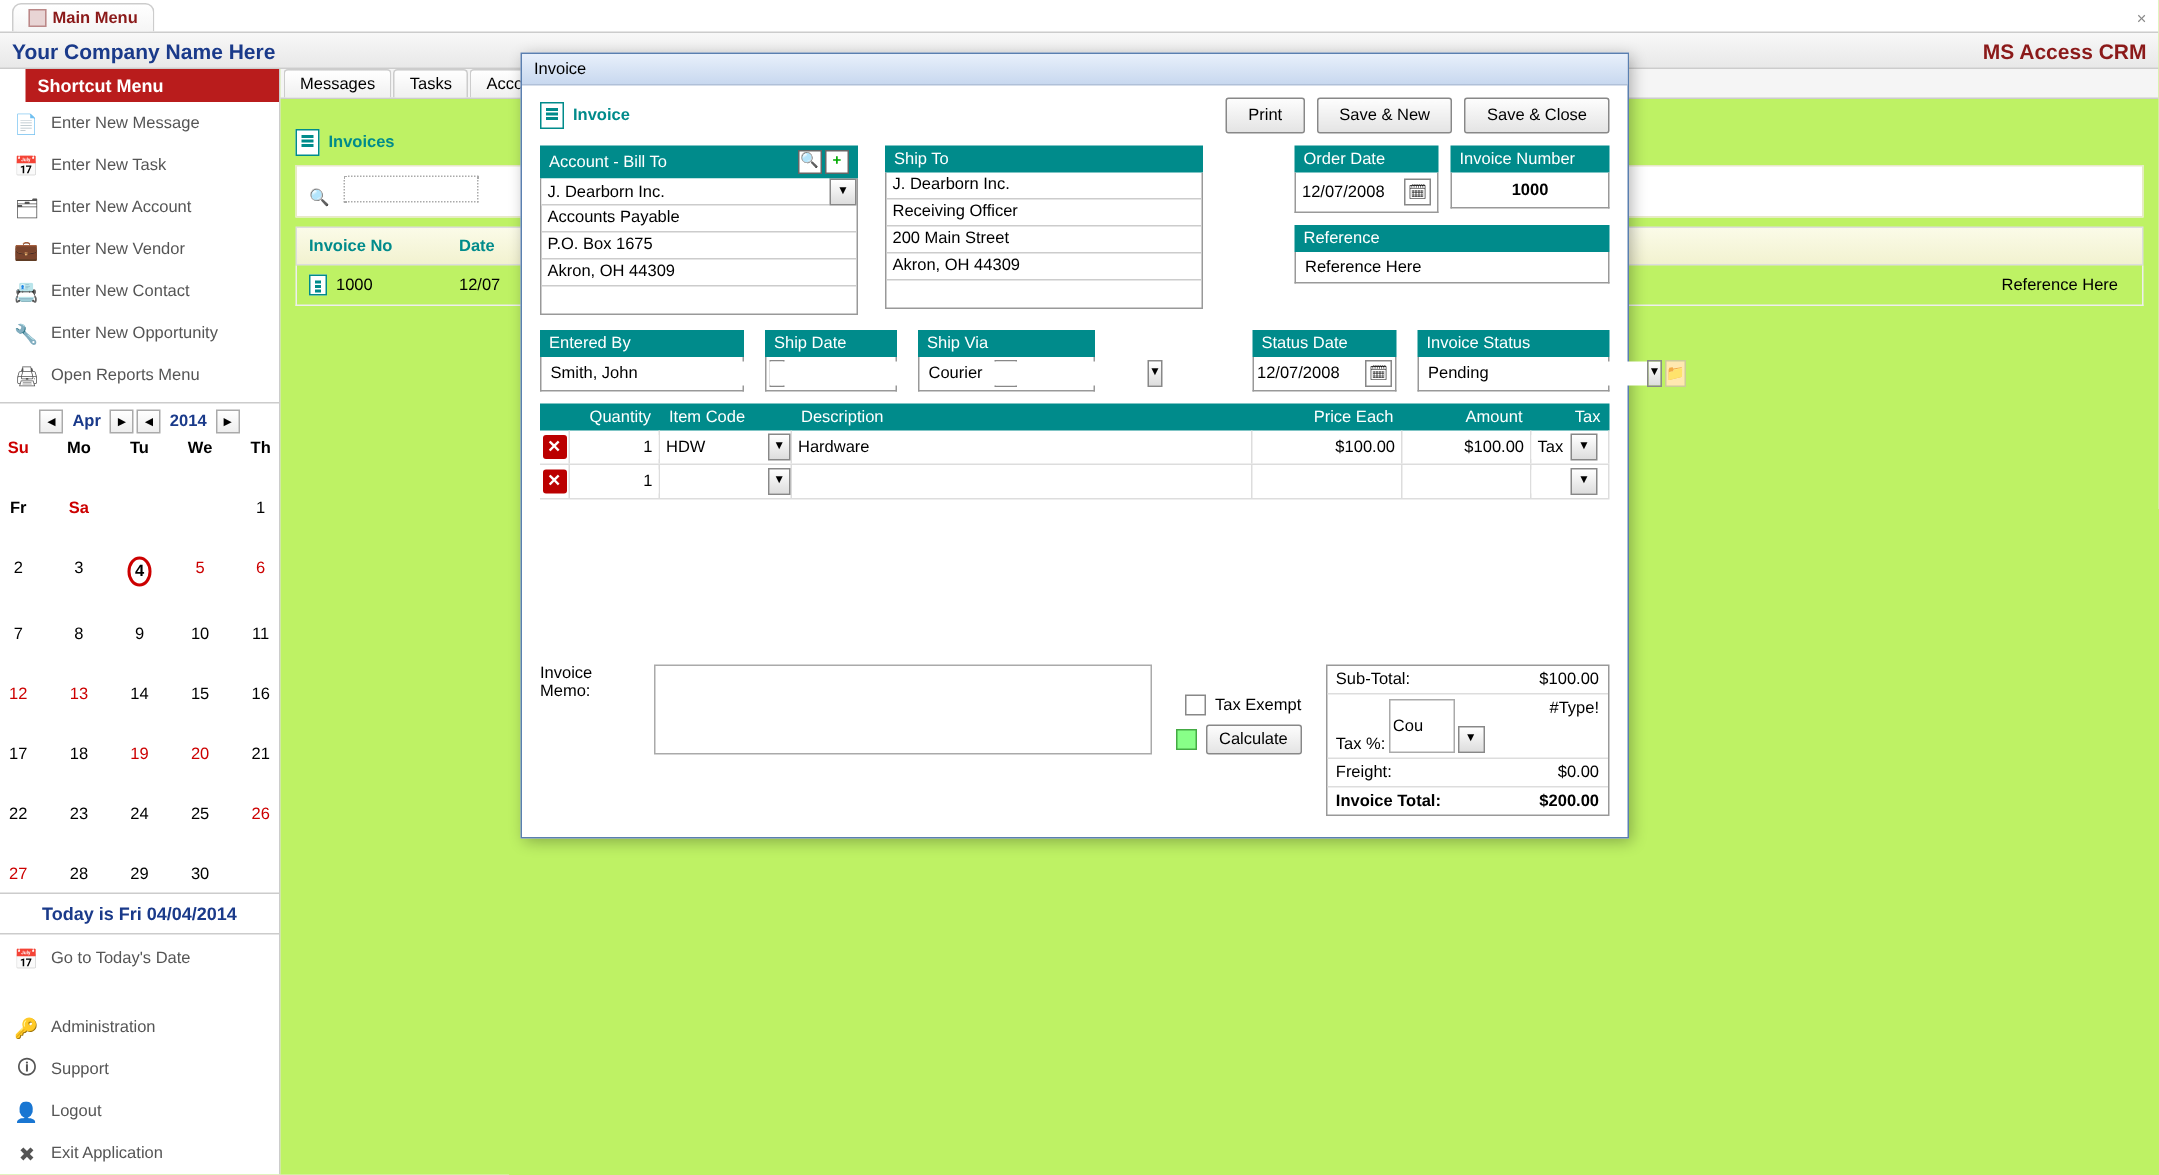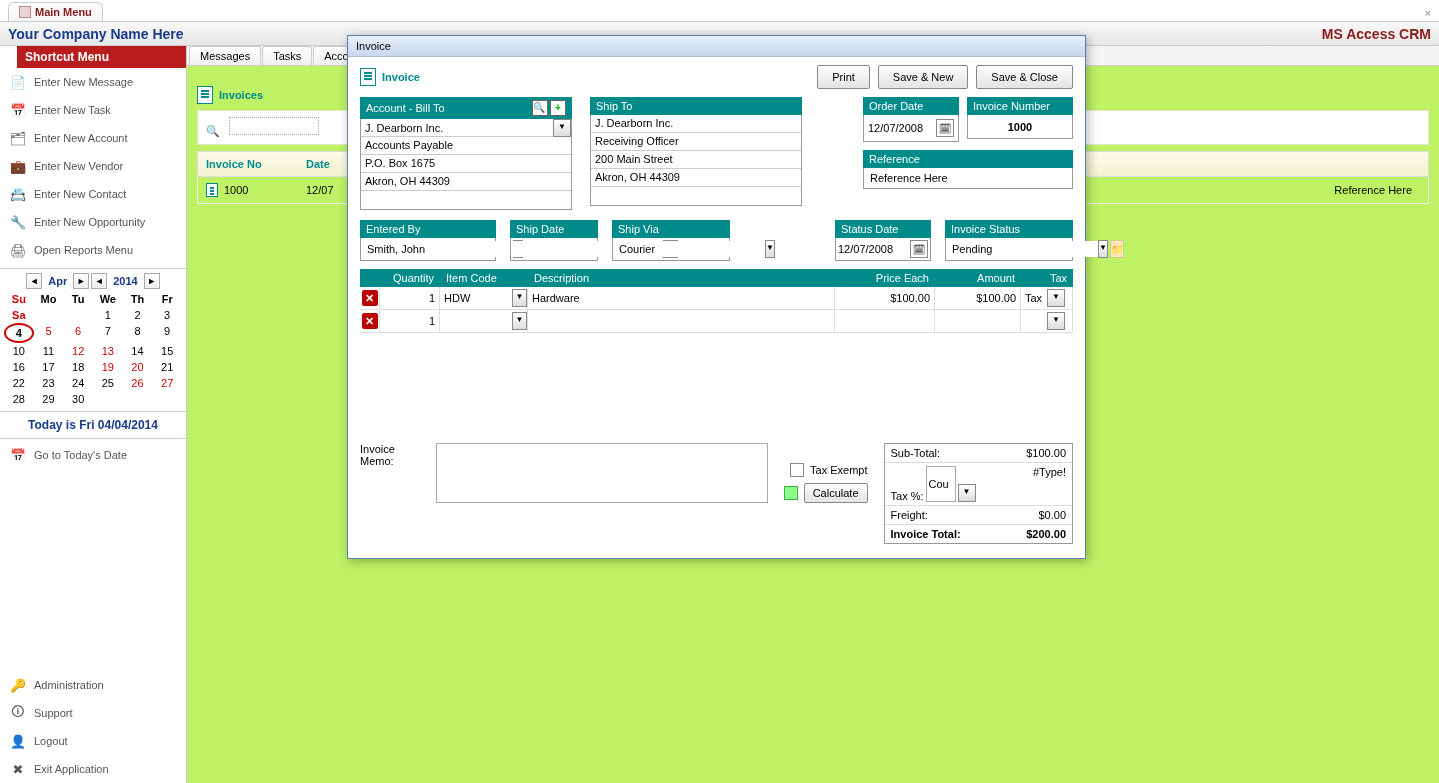--- a/index.html
+++ b/index.html
@@ -24,21 +24,21 @@
 .shortcut-header { background: #b91c1c; color: #fff; font-weight: bold; padding: 4px 8px; font-size: 12px; margin-left: 17px; }
 .shortcut-item { display: flex; align-items: center; gap: 8px; padding: 6px 10px; color: #555; cursor: pointer; }
 .sc-icon { width: 16px; height: 16px; display: inline-flex; align-items: center; justify-content: center; font-size: 13px; }
 
 
 .cal-wrap { border-top: 1px solid #ccc; border-bottom: 1px solid #ccc; margin-top: 4px; padding: 4px; }
 .cal-nav { display: flex; align-items: center; gap: 2px; justify-content: center; margin-bottom: 2px; }
 .cal-btn { border: 1px solid #aaa; background: linear-gradient(#fff,#eee); width: 16px; height: 16px; text-align: center; line-height: 14px; cursor: pointer; font-size: 9px; }
 .cal-month { color: #1a3a8a; font-weight: bold; padding: 0 4px; }
 .cal-year { color: #1a3a8a; font-weight: bold; padding: 0 4px; }
-.cal-grid { display: grid; grid-template-columns: repeat(6, 1fr); text-align: center; font-size: 10px; }
+.cal-grid { display: grid; grid-template-columns: repeat(5, 1fr); text-align: center; font-size: 10px; gap: 24px; }
 .cal-dow { font-weight: bold; padding: 2px 0; }
 .cal-dow.sun, .cal-dow.sat { color: #c00; }
 .cal-day { padding: 2px 0; cursor: pointer; }
 .cal-day.we { color: #c00; }
 .cal-day.today { border: 2px solid #c00; border-radius: 50%; font-weight: bold; }
 .today-label { text-align: center; color: #1a3a8a; font-weight: bold; padding: 6px; border-bottom: 1px solid #ccc; font-size: 12px; }
 .goto-today { display: flex; align-items: center; gap: 8px; padding: 8px 10px; color: #555; cursor: pointer; }
 
 .sidebar-bottom { margin-top: auto; }
 .sidebar-bottom .shortcut-item { padding: 6px 10px; }
@@ -119,21 +119,21 @@
 .memo-area { display: flex; gap: 6px; align-items: flex-start; }
 .memo-area textarea { width: 340px; height: 60px; border: 1px solid #aaa; resize: none; outline: none; padding: 2px; }
 .footer-mid { display: flex; flex-direction: column; gap: 6px; align-items: flex-end; padding-top: 20px; }
 .chk-row { display: flex; align-items: center; gap: 6px; }
 .chk-box { width: 14px; height: 14px; border: 1px solid #888; background: #fff; }
 .chk-box.green { background: #8f8; border-color: #4a4; }
 .totals { width: 194px; border: 1px solid #999; }
 .totals-row { display: flex; justify-content: space-between; padding: 3px 6px; border-bottom: 1px solid #ddd; }
 .totals-row:last-child { border-bottom: none; font-weight: bold; }
 .totals-row .mini-combo { display: flex; align-items: flex-end; gap: 2px; }
-.totals-row .mini-combo input { width: 30px; border: 1px solid #aaa; padding: 11px 2px; }
+.totals-row .mini-combo input { width: 44px; border: 1px solid #aaa; padding: 11px 2px; }
 </style>
 </head>
 <body>
 
 <div class="top-tab-bar">
   <div class="top-tab">
     <span class="top-tab-icon"></span>
     <span>Main Menu</span>
   </div>
   <span class="close-x">×</span>

